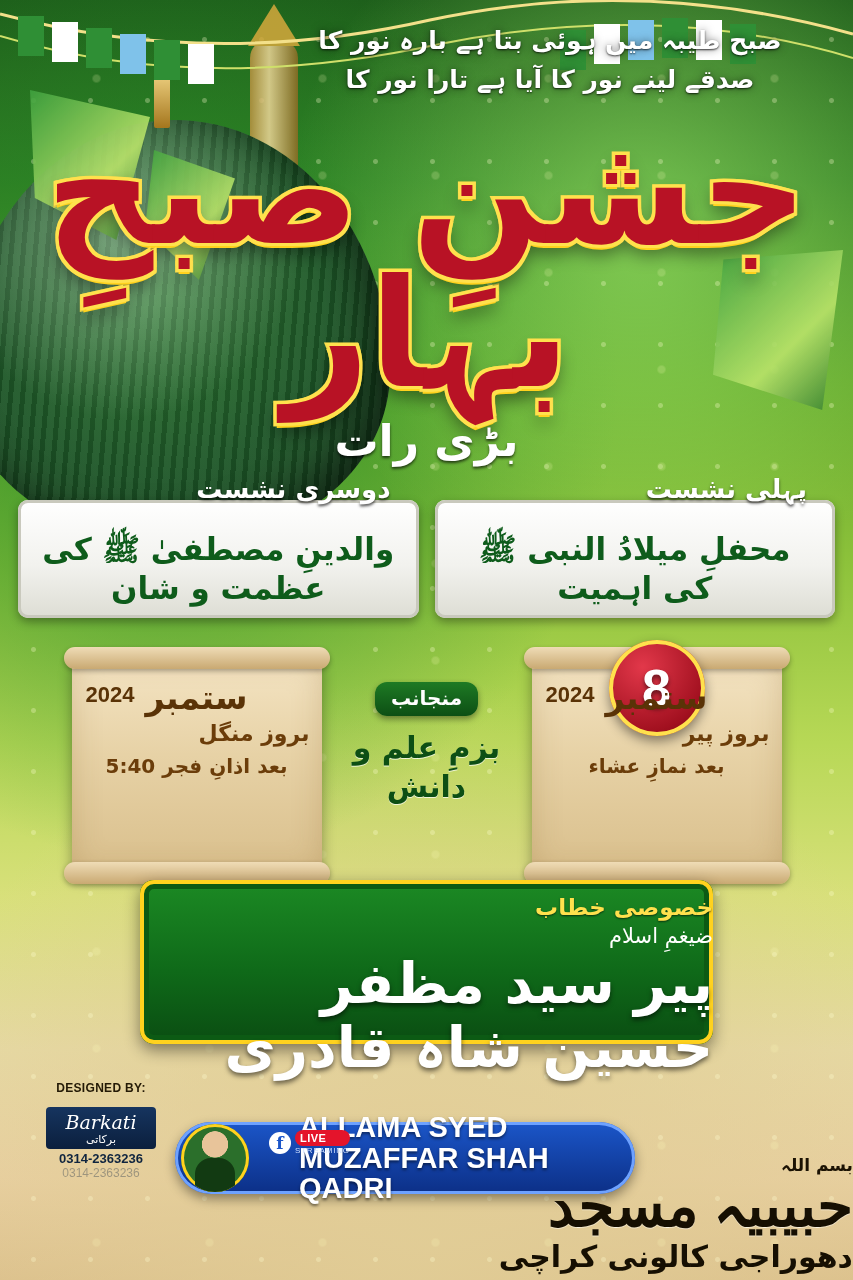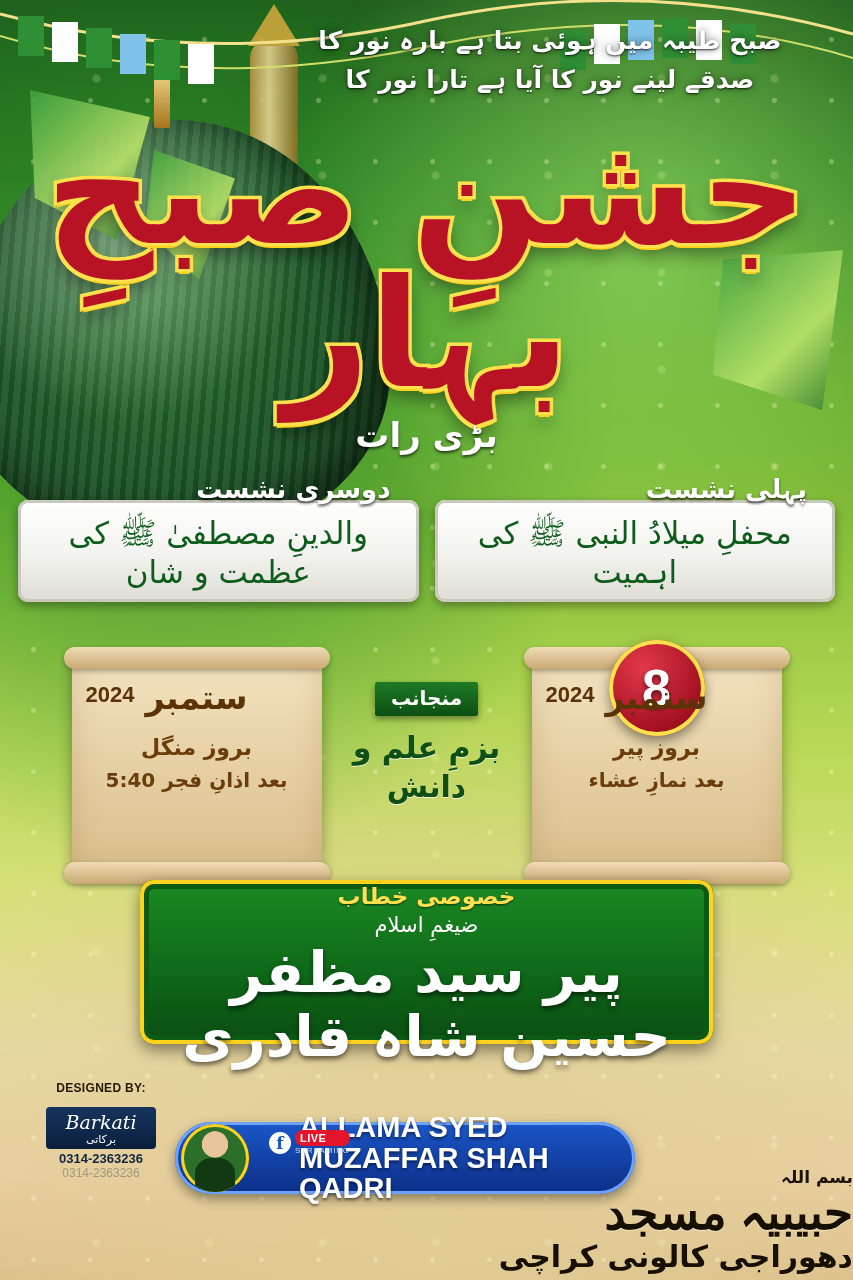--- a/index.html
+++ b/index.html
@@ -119,21 +119,21 @@
       3px -3px 0 #ffe14d,
       -3px -3px 0 #ffe14d,
       0 5px 0 #ffd21e,
       0 10px 18px rgba(0,0,0,.45);
     -webkit-text-stroke: 7px #ffe14d;
     paint-order: stroke fill;
   }
   .title-sub {
     margin-top: 10px;
     font-family: "DejaVu Sans", sans-serif;
-    font-size: 34px;
+    font-size: 44px;
     font-weight: bold;
     color: #ffffff;
     text-shadow: 0 2px 3px rgba(0,0,0,.65);
     direction: rtl;
   }
 
   
   .sessions {
     position: absolute;
     top: 500px; left: 18px; right: 18px;
@@ -162,23 +162,24 @@
     font-size: 26px;
     font-weight: bold;
     color: #ffffff;
     text-shadow: 0 2px 3px rgba(0,0,0,.7);
   }
   .session-text {
     direction: rtl;
     text-align: center;
     font-family: "DejaVu Sans", sans-serif;
     font-size: 31px;
-    font-weight: normal;
+    font-weight: bold;
     color: #0e5c1b;
     line-height: 1.25;
+    margin-top: 16px;
   }
 
   
   .dates {
     position: absolute;
     top: 630px; left: 20px; right: 20px;
     height: 250px;
     display: flex;
     flex-direction: row-reverse;
     justify-content: center;
@@ -206,21 +207,21 @@
     position: absolute; inset: 22px 12px 20px;
     direction: rtl;
     text-align: center;
     color: #4a2d08;
     font-family: "DejaVu Sans", sans-serif;
   }
   .scroll-month {
     font-size: 33px; font-weight: bold; line-height: 1.1; color: #5a3307;
   }
   .scroll-day {
-    font-size: 22px; font-weight: bold; margin-top: 19px; color: #6b3d0a;
+    font-size: 22px; font-weight: bold; margin-top: 5px; color: #6b3d0a; text-align: right;
   }
   .scroll-time {
     font-size: 20px; font-weight: bold; margin-top: 8px; color: #6b3d0a;
   }
   .scroll-year {
     position: absolute; top: 24px; left: 14px;
     font-size: 22px; font-weight: bold; color: #5a3307;
   }
   .badge {
     position: absolute;
@@ -244,21 +245,21 @@
     direction: rtl;
   }
   .ribbon {
     display: inline-block;
     padding: 4px 16px 6px;
     background: linear-gradient(180deg, #1e7a24, #0d4f14);
     color: #fff;
     font-family: "DejaVu Sans", sans-serif;
     font-size: 20px;
     font-weight: bold;
-    border-radius: 2px;
+    border-radius: 12px;
     box-shadow: 0 3px 6px rgba(0,0,0,.4);
   }
   .middle-text {
     margin-top: 12px;
     font-family: "DejaVu Sans", sans-serif;
     font-size: 30px;
     font-weight: bold;
     color: #0d4f14;
     line-height: 1.3;
     text-shadow: 0 1px 0 rgba(255,255,255,.7);
@@ -266,23 +267,23 @@
 
   
   .speaker {
     position: absolute;
     left: 140px; right: 140px;
     top: 880px;
     height: 164px;
     border-radius: 14px;
     background: linear-gradient(180deg, #1c8a24 0%, #0f6a19 55%, #0a4d12 100%);
     box-shadow: 0 6px 16px rgba(0,0,0,.45), inset 0 0 0 4px #ffd21e, inset 0 0 0 9px #0c5a14;
-    text-align: center;
-    direction: rtl;
-    padding-top: 3px;
+    text-align: right;
+    direction: rtl;
+    padding-top: 14px;
   }
   .speaker-kicker {
     font-family: "DejaVu Sans", sans-serif;
     font-size: 23px;
     font-weight: bold;
     color: #ffe14d;
     text-shadow: 0 1px 2px rgba(0,0,0,.6);
   }
   .speaker-title {
     margin-top: 4px;
@@ -387,22 +388,22 @@
     left: 0; right: 0; bottom: 6px;
     direction: rtl;
   }
   .footer-crest {
     font-family: "DejaVu Sans", sans-serif;
     font-size: 17px;
     font-weight: bold;
     color: #1b1203;
   }
   .footer-name {
-    font-family: Liberation Sans, sans-serif;
-    font-size: 47px;
+    font-family: Liberation Serif, serif;
+    font-size: 58px;
     font-weight: bold;
     color: #160f02;
     line-height: 1.1;
     text-shadow: 0 1px 0 rgba(255,255,255,.45);
   }
   .footer-sub {
     font-family: "DejaVu Sans", sans-serif;
     font-size: 30px;
     font-weight: bold;
     color: #160f02;

